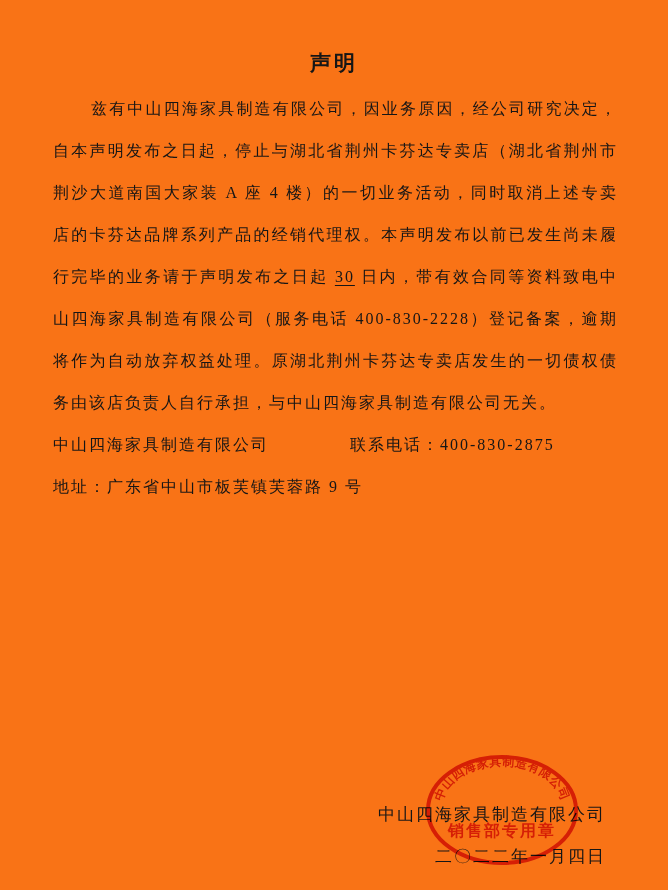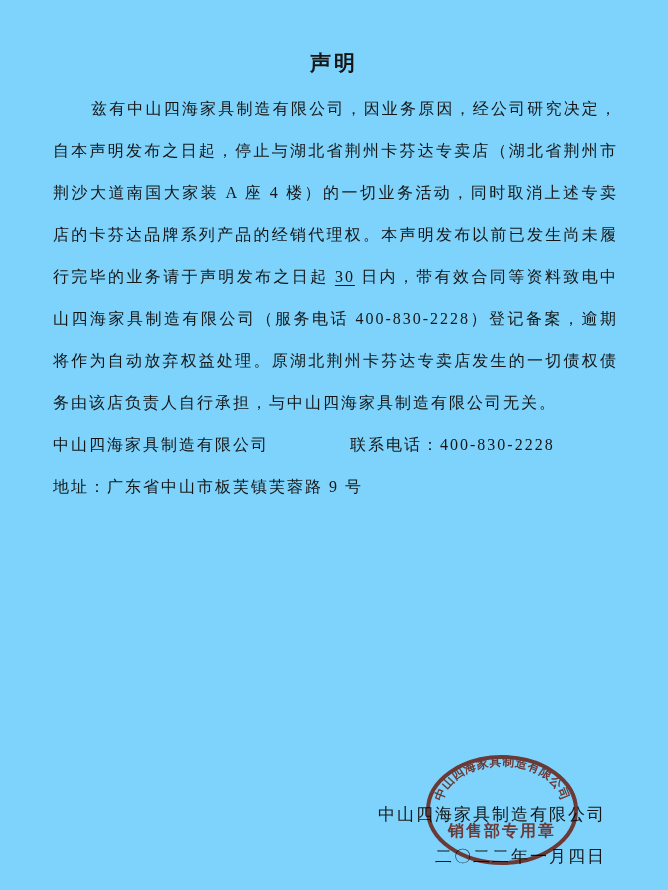--- a/index.html
+++ b/index.html
@@ -4,21 +4,21 @@
 <style>
   html, body {
     margin: 0;
     padding: 0;
     background: #ffffff;
   }
   .page {
     position: relative;
     width: 668px;
     height: 890px;
-    background: #7dd3fc;
+    background: #f97316;
     color: #161616;
     font-family: "Liberation Serif", "DejaVu Serif", serif;
     overflow: hidden;
   }
   .doc-title {
     margin: 0;
     padding-top: 50px;
     text-align: center;
     font-size: 21px;
     font-weight: bold;
@@ -86,21 +86,21 @@
 
   <h1 class="doc-title">声明</h1>
 
   <div class="body-text">
 
     <p class="para"><span>兹有中山四海家具制造有限公司，因业务原因，经公司研究决定，自本声明发布之日起，停止与湖北省荆州卡芬达专卖店（湖北省荆州市荆沙大道南国大家装 A 座 4 楼）的一切业务活动，同时取消上述专卖店的卡芬达品牌系列产品的经销代理权。本声明发布以前已发生尚未履行完毕的业务请于声明发布之日起 </span><span class="u">30</span><span> 日内，带有效合同等资料致电中山四海家具制造有限公司（服务电话 400-830-2228）登记备案，逾期将作为自动放弃权益处理。原湖北荆州卡芬达专卖店发生的一切债权债务由该店负责人自行承担，与中山四海家具制造有限公司无关。</span></p>
 
 
     <div class="contact-line">
       <span class="company-col">中山四海家具制造有限公司</span>
-      <span>联系电话：400-830-2228</span>
+      <span>联系电话：400-830-2875</span>
     </div>
 
     <div class="address-line">地址：广东省中山市板芙镇芙蓉路 9 号</div>
 
   </div>
 
   <div class="signature-block">
     <div>中山四海家具制造有限公司</div>
     <div>二〇二二年一月四日</div>
   </div>

